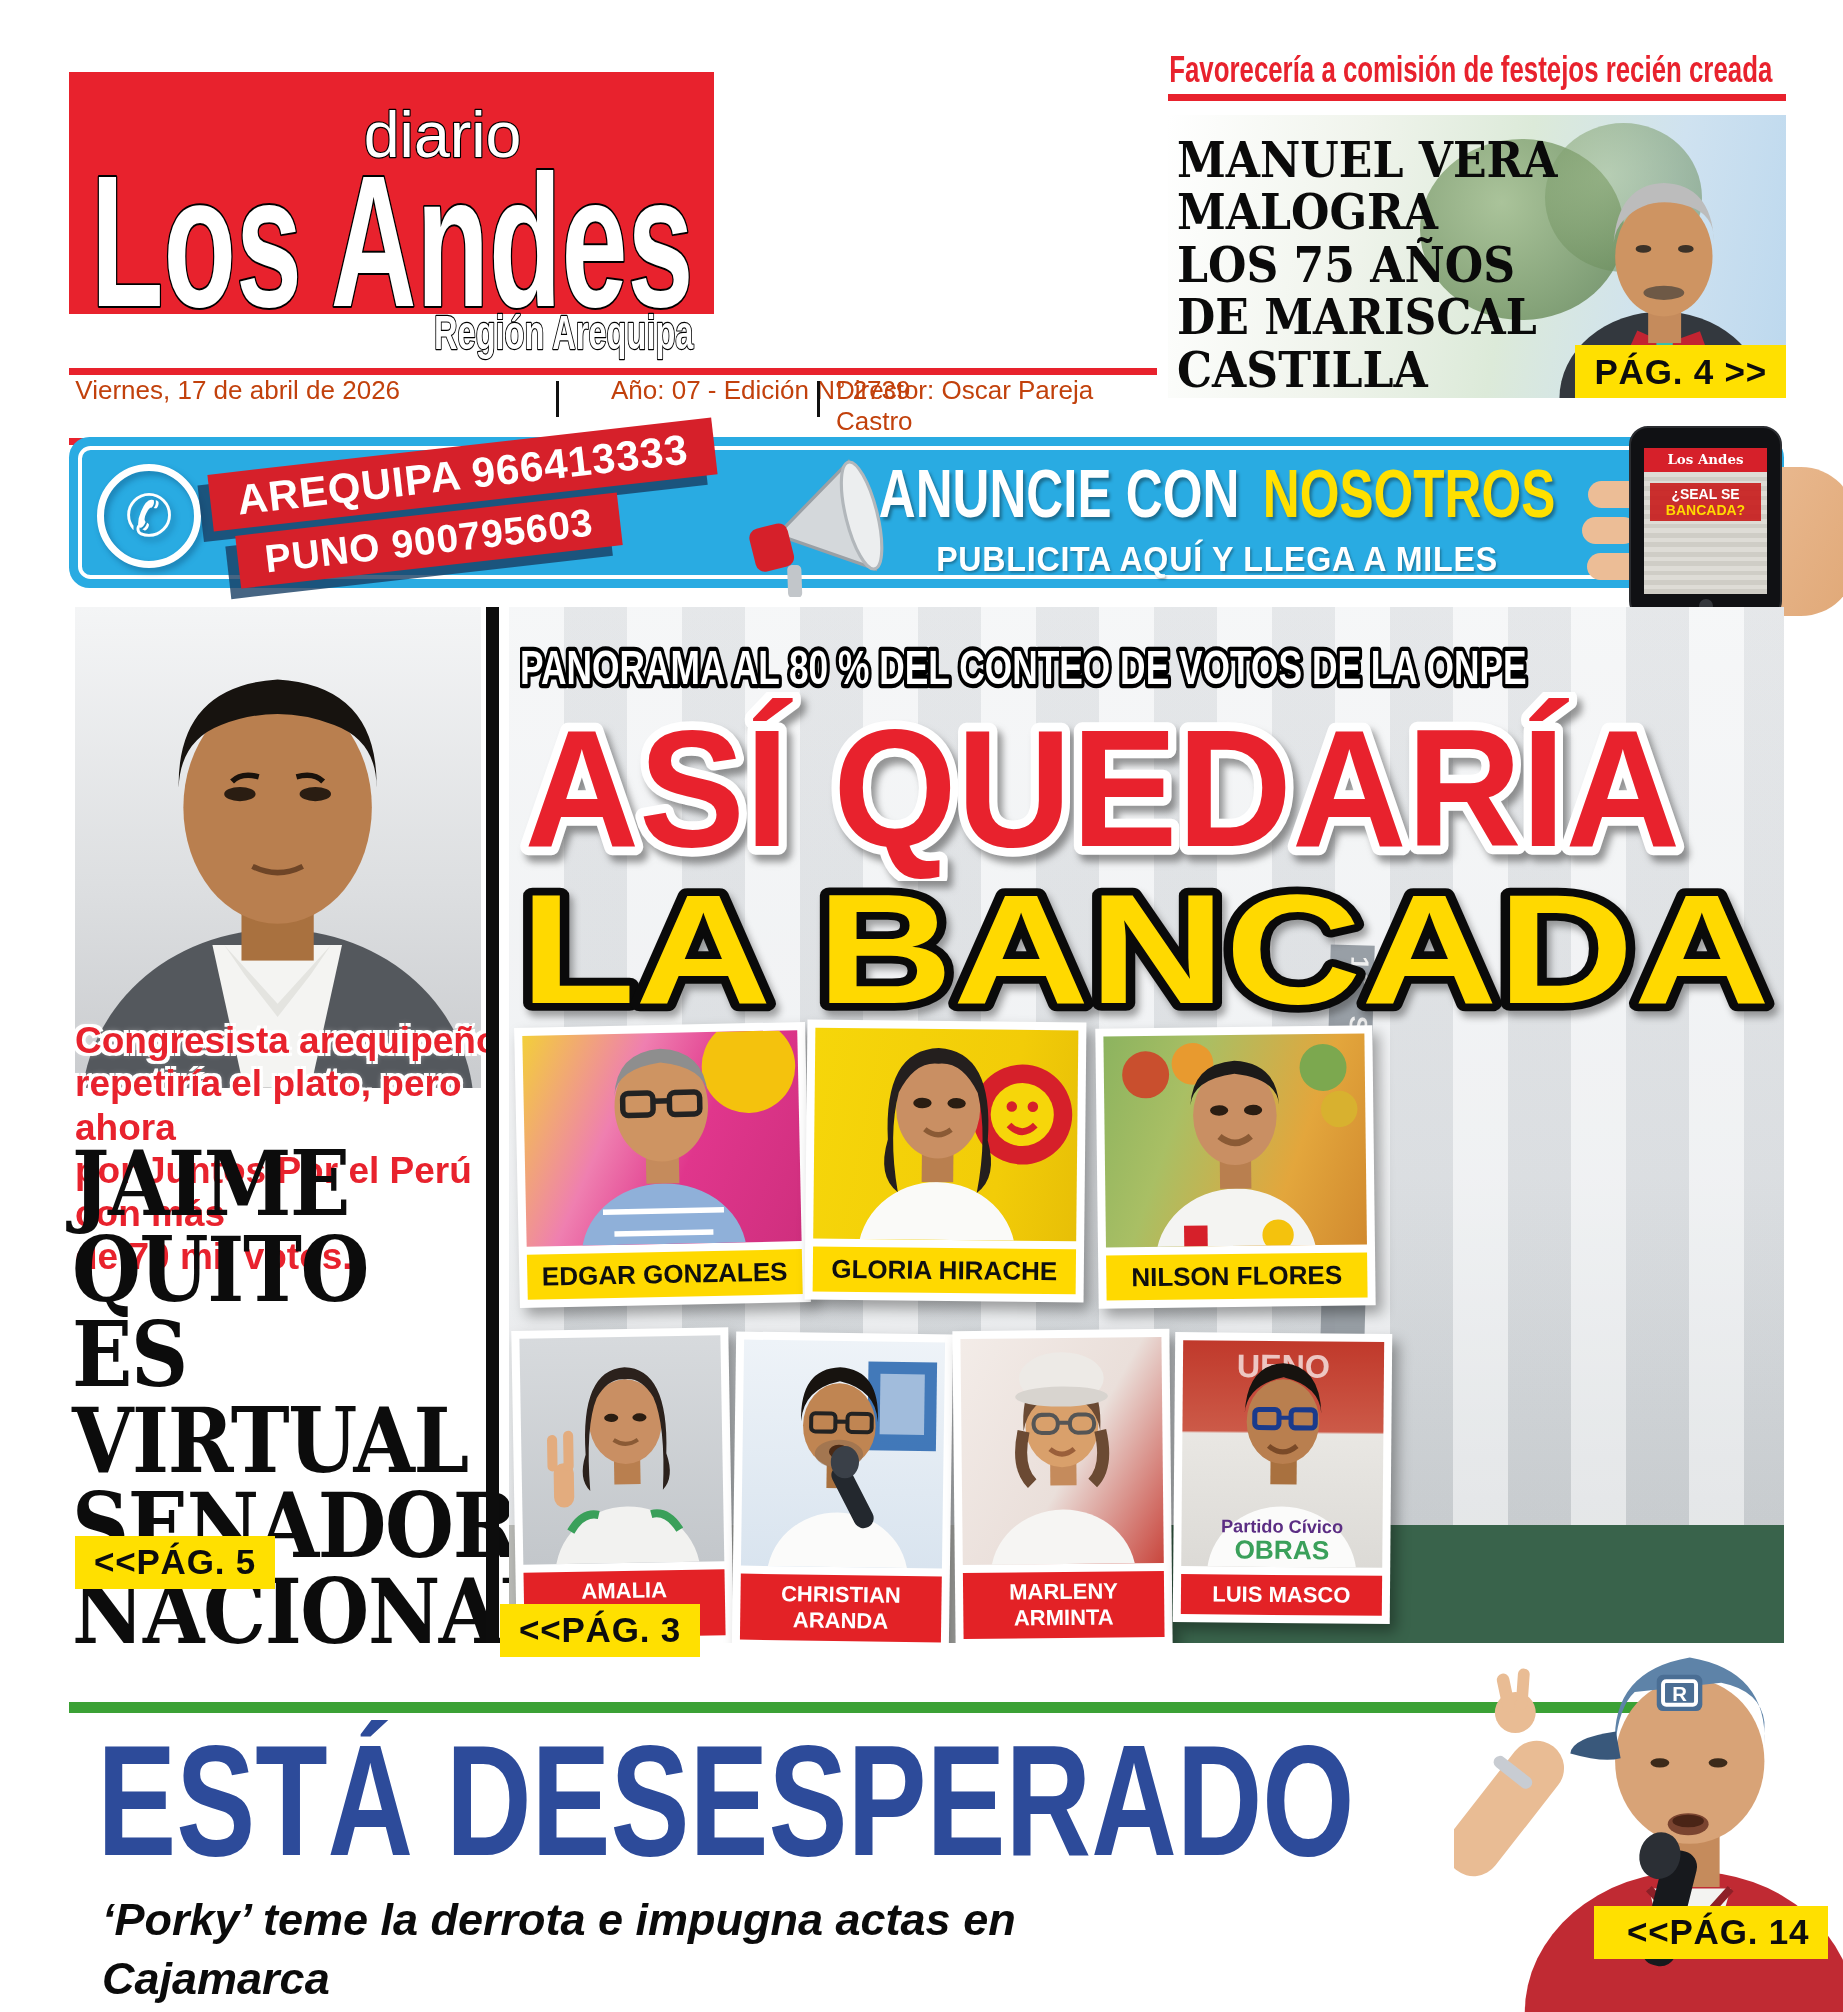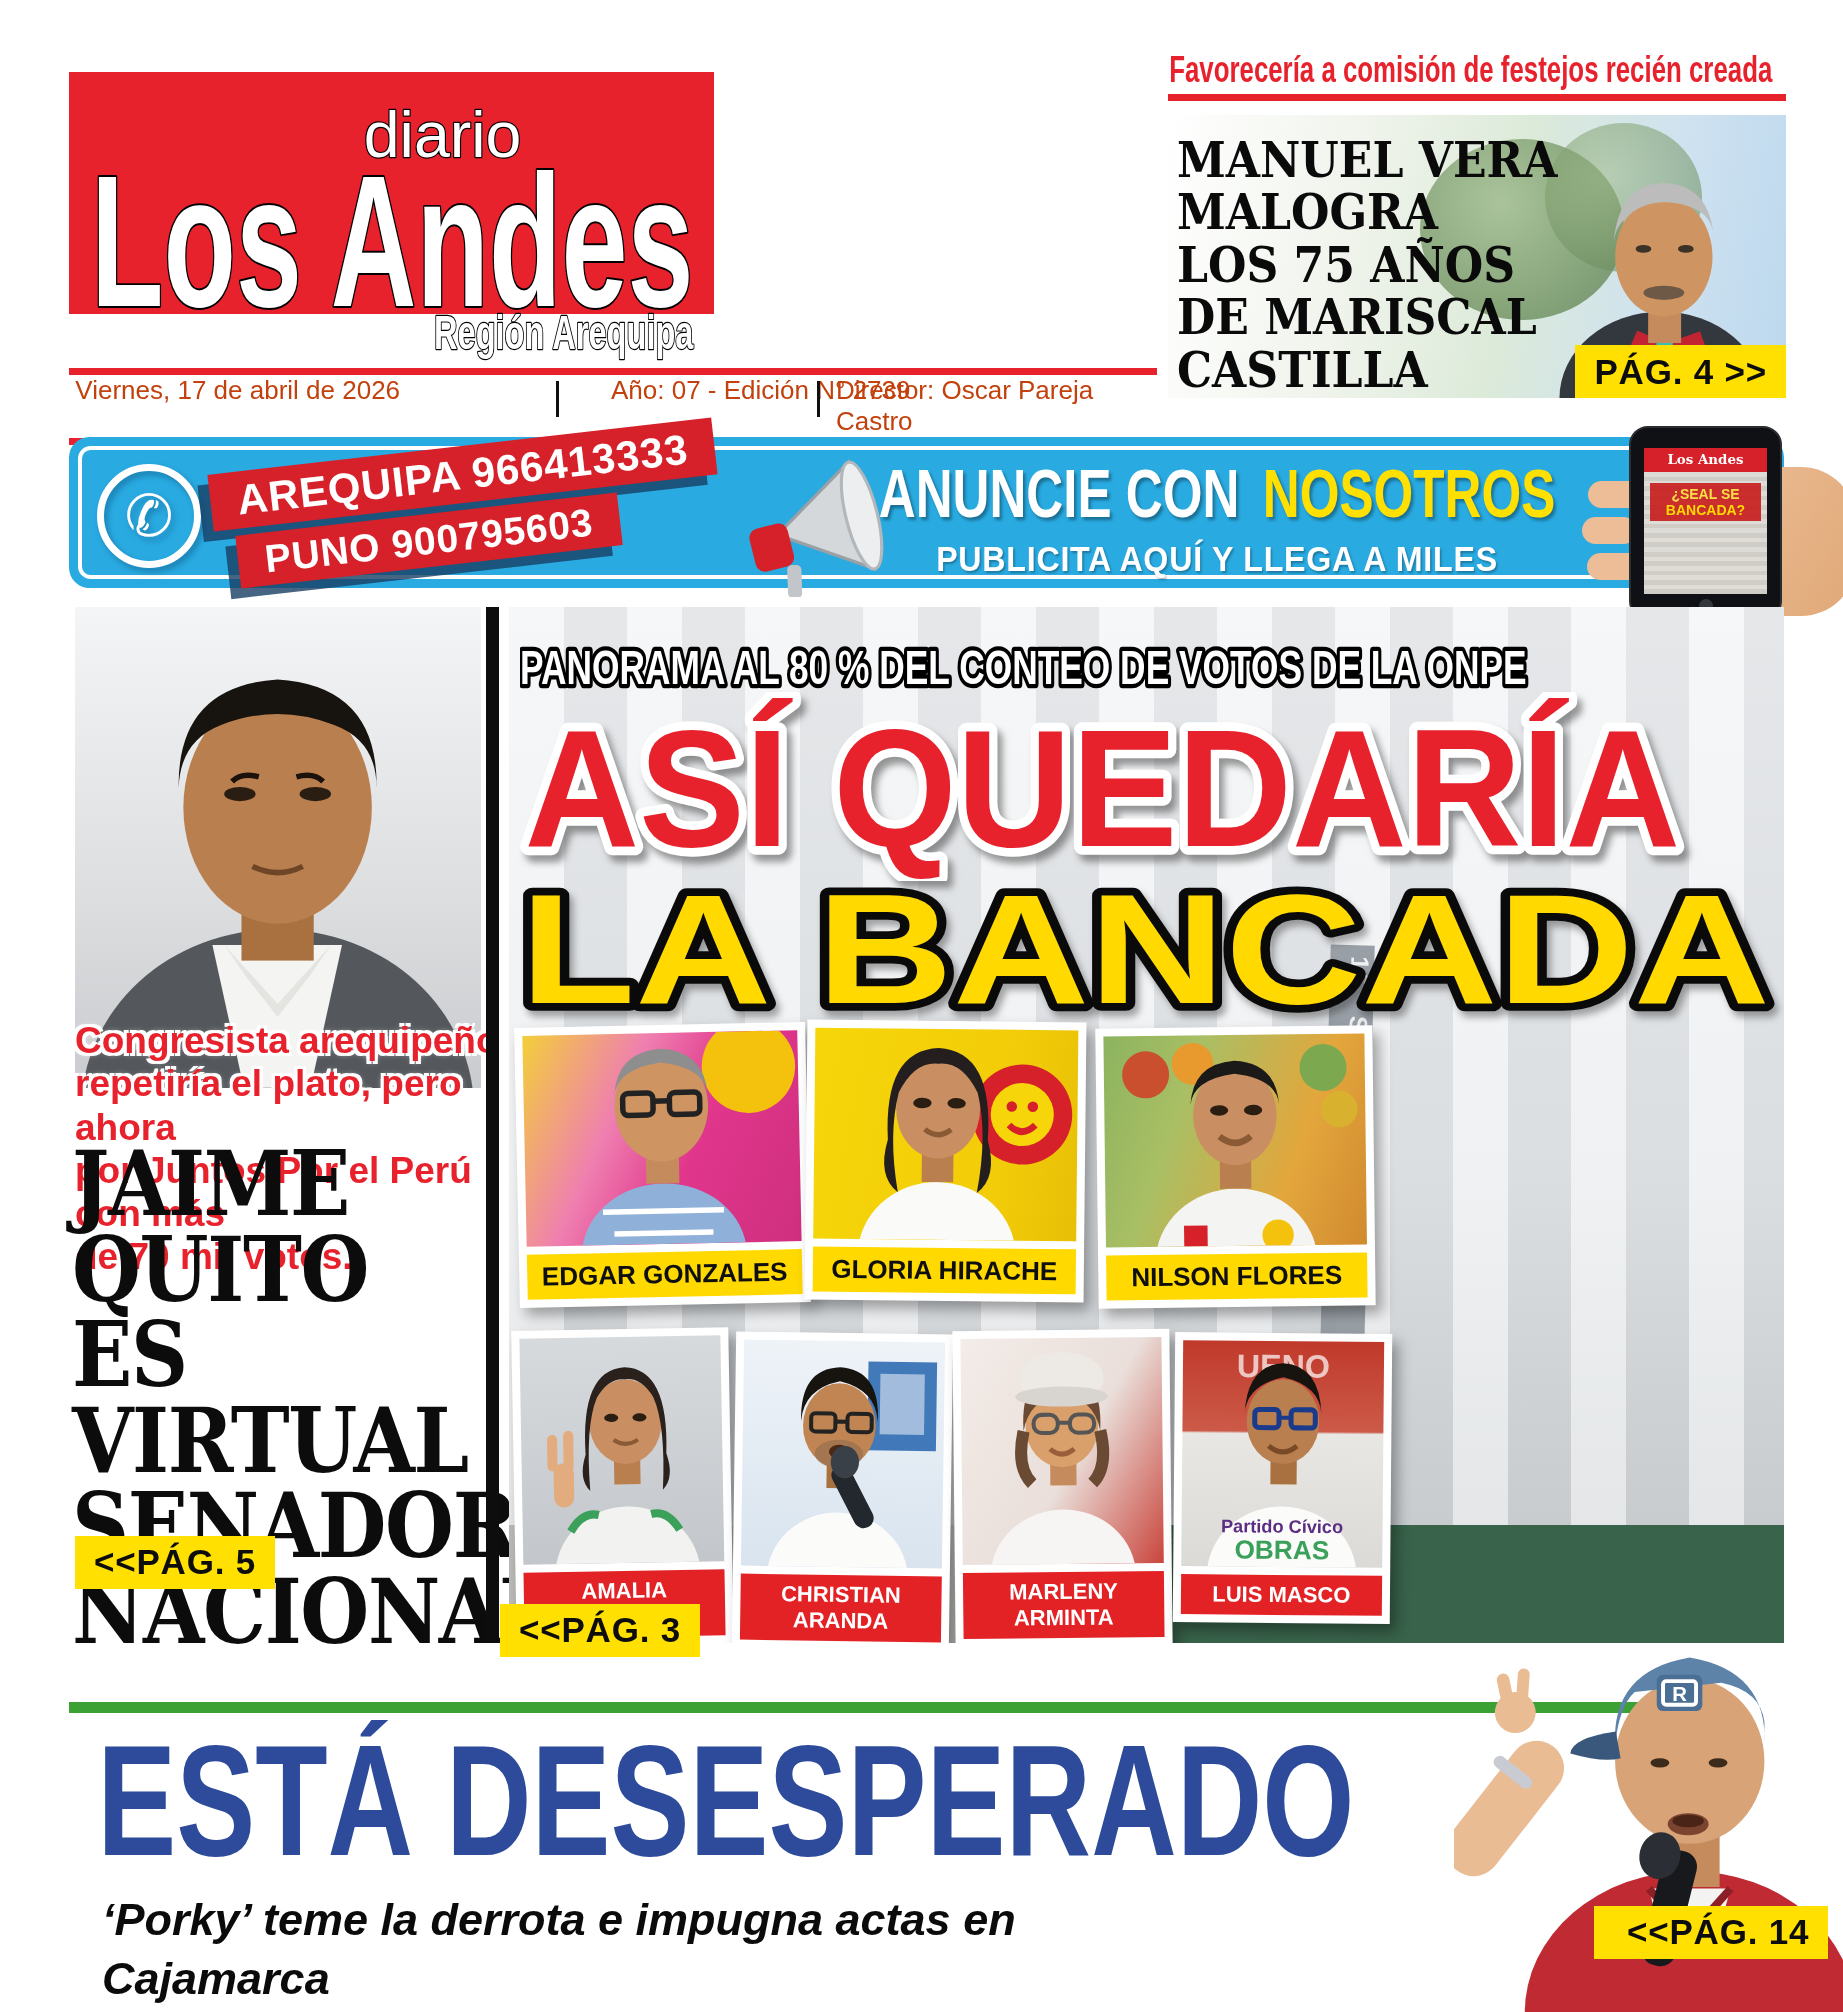--- a/index.html
+++ b/index.html
@@ -48,21 +48,21 @@
   .finger{position:absolute;width:55px;height:27px;border-radius:14px;background:#ECBD96;}
   #smartphone{position:absolute;left:88px;top:0;width:149px;height:190px;background:#101114;
               border-radius:19px;border:2.4px solid #2b2d31;}
   #screen{position:absolute;left:12.6px;top:20.4px;right:12.6px;bottom:23.6px;background:#e9e7e2;overflow:hidden;}
   #mini-mast{height:23.6px;background:#D6202A;color:#fff;font-family:"DejaVu Serif",serif;
              font-weight:bold;font-size:13.4px;text-align:center;line-height:23.6px;}
   #mini-body{position:absolute;inset:23.6px 0 0 0;
      background:repeating-linear-gradient(180deg,#dedcd6 0 4.7px,#cfcdc6 4.7px 9.4px);}
   #mini-red{position:absolute;left:6.3px;top:11px;right:6.3px;background:rgba(200,30,30,.92);
             text-align:center;padding:3.1px 0;font-weight:bold;line-height:1.15;}
-  #mini-red .l1{color:#fde047;font-size:14px;}
+  #mini-red .l1{color:#ffffff;font-size:14px;}
   #mini-red .l2{color:#FFD900;font-size:14px;}
   #homebtn{position:absolute;left:50%;bottom:4.7px;width:14px;height:14px;margin-left:-7px;
            border-radius:50%;background:#34373c;}
 
   
   #jphoto{left:75px;top:607px;width:406px;height:481px;
           background:linear-gradient(180deg,#f4f5f6 0%,#dcdee0 60%,#c9cbce 100%);overflow:hidden;}
   #jcaption{left:75px;top:1019px;width:425px;font-size:37px;font-weight:bold;color:#E8222D;
             line-height:1.17;white-space:pre-line;
             text-shadow:-3.1px -3.1px 0 #fff,3.1px -3.1px 0 #fff,-3.1px 3.1px 0 #fff,3.1px 3.1px 0 #fff,0 0 7.9px #fff;}

